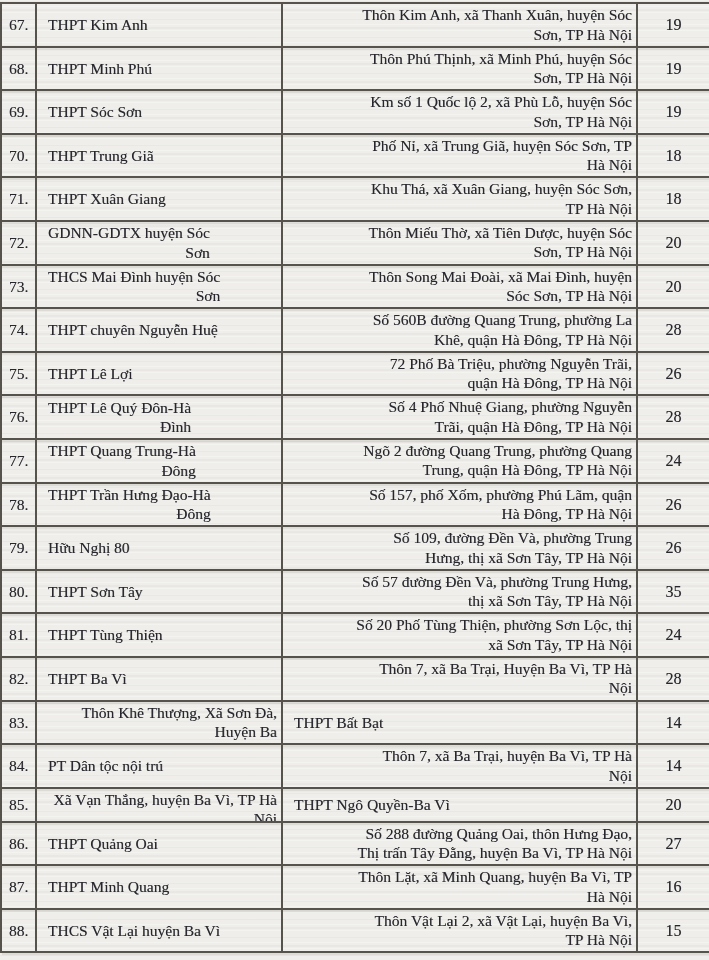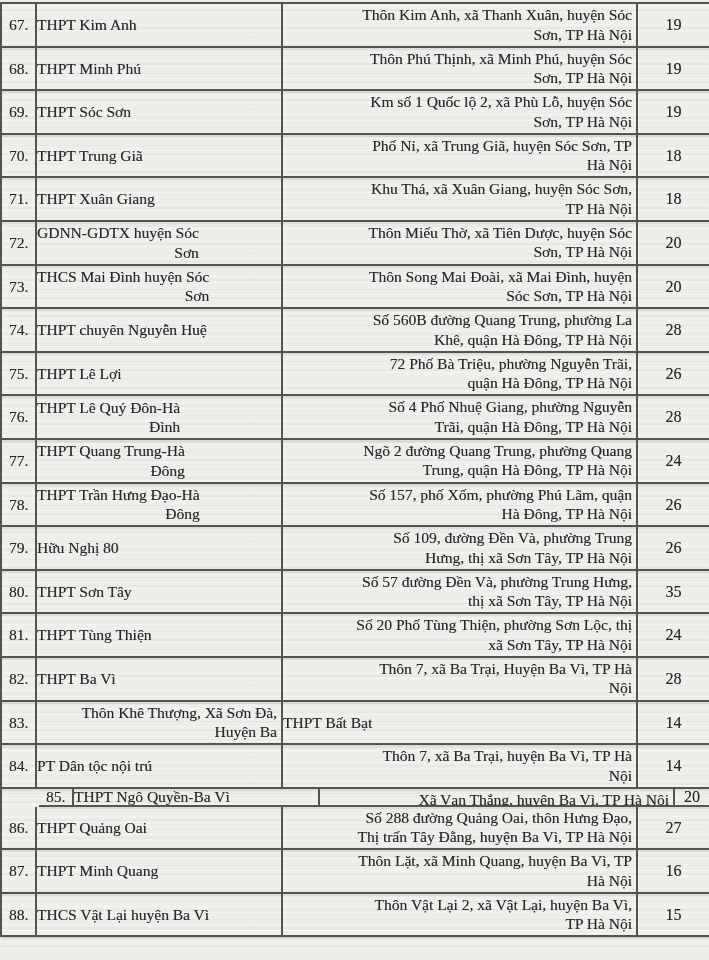--- a/index.html
+++ b/index.html
@@ -34,42 +34,42 @@
   }
   .row {
     display: grid;
     grid-template-columns: 35px 246px 355px 1fr;
     height: 43.6px;
     box-sizing: border-box;
     border-bottom: 2px solid #56534d;
     box-shadow: 0 2px 1px rgba(90, 86, 78, 0.12);
   }
   .row.single {
-    height: 18px;
-    margin-left: 37px;
+    height: 34px;
   }
   .cell {
     box-sizing: border-box;
     overflow: hidden;
     font-size: 15.5px;
     line-height: 19.5px;
     white-space: pre-line;
     text-shadow: 0.3px 0.3px 0.6px rgba(30, 30, 40, 0.40);
   }
   .c-no, .c-name, .c-addr {
     border-right: 2px solid #56534d;
   }
   .c-no {
     display: flex;
     align-items: center;
     padding-left: 7px;
   }
   .c-name {
     display: flex;
     align-items: center;
+    padding-left: 11px;
     padding-right: 4px;
   }
   .c-addr {
     padding: 1px 4px 0 9px;
   }
   .c-count {
     display: flex;
     align-items: center;
     justify-content: center;
     font-size: 16px;
@@ -207,22 +207,22 @@
   </div>
       <div class="row">
     <div class="cell c-no">84.</div>
     <div class="cell c-name">PT Dân tộc nội trú</div>
     <div class="cell c-addr">Thôn 7, xã Ba Trại, huyện Ba Vì, TP Hà
 Nội</div>
     <div class="cell c-count">14</div>
   </div>
       <div class="row single">
     <div class="cell c-no">85.</div>
+    <div class="cell c-addr">Xã Vạn Thắng, huyện Ba Vì, TP Hà Nội</div>
     <div class="cell c-name">THPT Ngô Quyền-Ba Vì</div>
-    <div class="cell c-addr">Xã Vạn Thắng, huyện Ba Vì, TP Hà Nội</div>
     <div class="cell c-count">20</div>
   </div>
       <div class="row">
     <div class="cell c-no">86.</div>
     <div class="cell c-name">THPT Quảng Oai</div>
     <div class="cell c-addr">Số 288 đường Quảng Oai, thôn Hưng Đạo,
 Thị trấn Tây Đằng, huyện Ba Vì, TP Hà Nội</div>
     <div class="cell c-count">27</div>
   </div>
       <div class="row">

